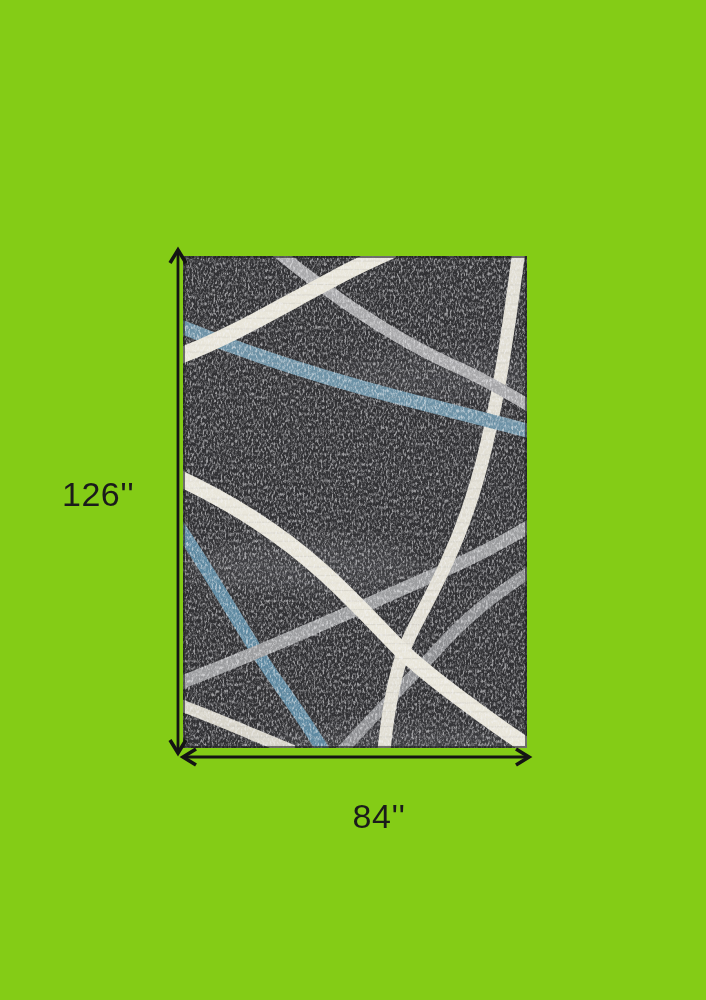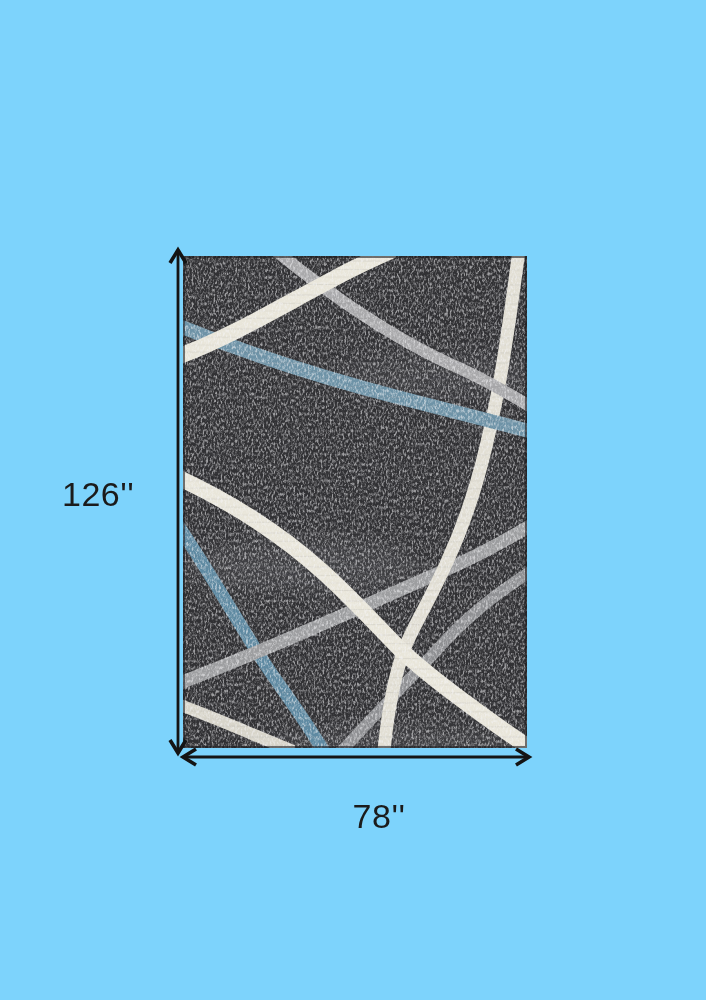--- a/index.html
+++ b/index.html
@@ -1,16 +1,16 @@
 <!DOCTYPE html>
 <html><head>
 <meta charset="utf-8">
 <style>
   html,body{margin:0;padding:0;background:#ffffff;}
-  .page{position:relative;width:706px;height:1000px;background:#7dd3fc;overflow:hidden;
+  .page{position:relative;width:706px;height:1000px;background:#84cc16;overflow:hidden;
         font-family:"Liberation Sans",sans-serif;}
   .rug-svg{position:absolute;left:183px;top:256px;width:344px;height:492px;display:block;}
   .dims-svg{position:absolute;left:0;top:0;width:706px;height:1000px;pointer-events:none;}
   .dim-label{position:absolute;color:#1b1b1b;font-size:34px;line-height:1;letter-spacing:0.5px;
              white-space:nowrap;}
   .label-height{left:62px;top:477px;width:72px;text-align:center;}
   .label-width{left:348px;top:799px;width:62px;text-align:center;}
 </style>
 </head>
 <body>
@@ -72,15 +72,15 @@
       <path stroke-width="3.6" d="M 170 740 L 178 753 L 186 740"></path>
     </g>
     <g fill="none" stroke-width="2.8" stroke="#141414">
       <line x1="185" y1="757" x2="527" y2="757"></line>
       <path stroke-width="3.6" d="M 196 749 L 183 757 L 196 765"></path>
       <path stroke-width="3.6" d="M 516 749 L 529 757 L 516 765"></path>
     </g>
   </svg>
 
   <div class="dim-label label-height">126''</div>
-  <div class="dim-label label-width">78''</div>
+  <div class="dim-label label-width">84''</div>
 
 </div>
 
 </body></html>

